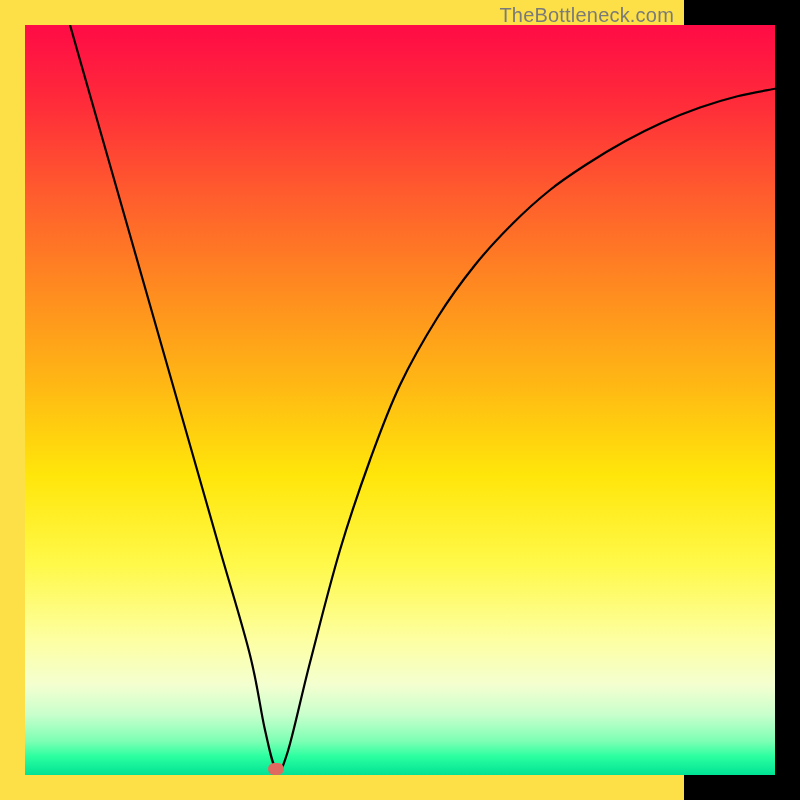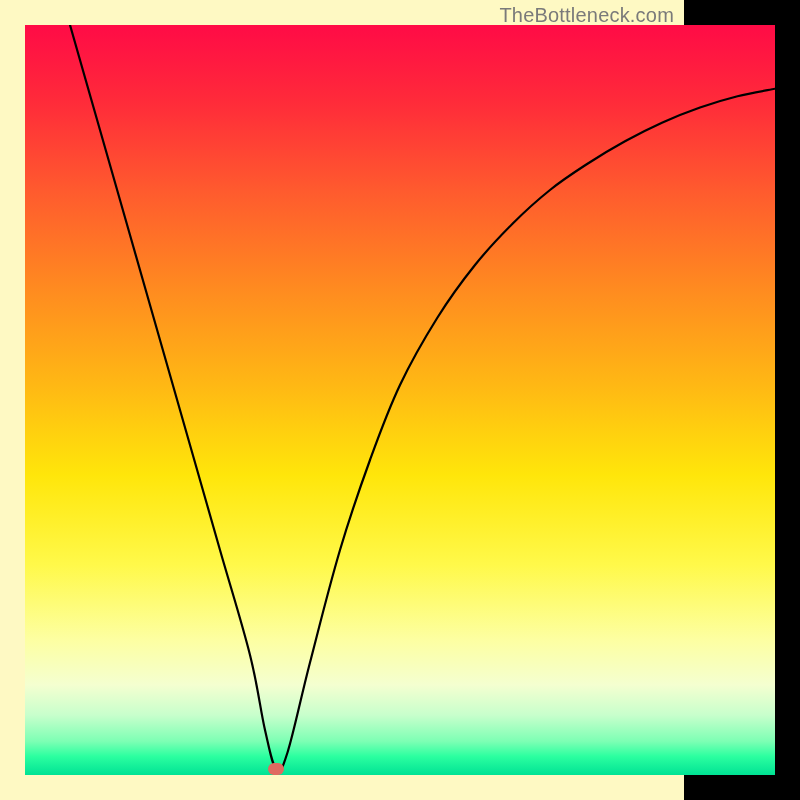--- a/index.html
+++ b/index.html
@@ -1,21 +1,21 @@
 <!DOCTYPE html>
 <html><head>
 <meta charset="utf-8">
 <style>
   * { margin: 0; padding: 0; box-sizing: border-box; }
   html, body { width: 800px; height: 800px; overflow: hidden; background: #000; }
   .frame {
     position: relative;
     width: 684px;
     height: 800px;
-    background: #fef9c3;
+    background: #fde047;
   }
   .plot-area {
     position: absolute;
     left: 25px;
     top: 25px;
     width: 750px;
     height: 750px;
     background: linear-gradient(to bottom,
       #ff0b46 0%,
       #ff2a3a 10%,

